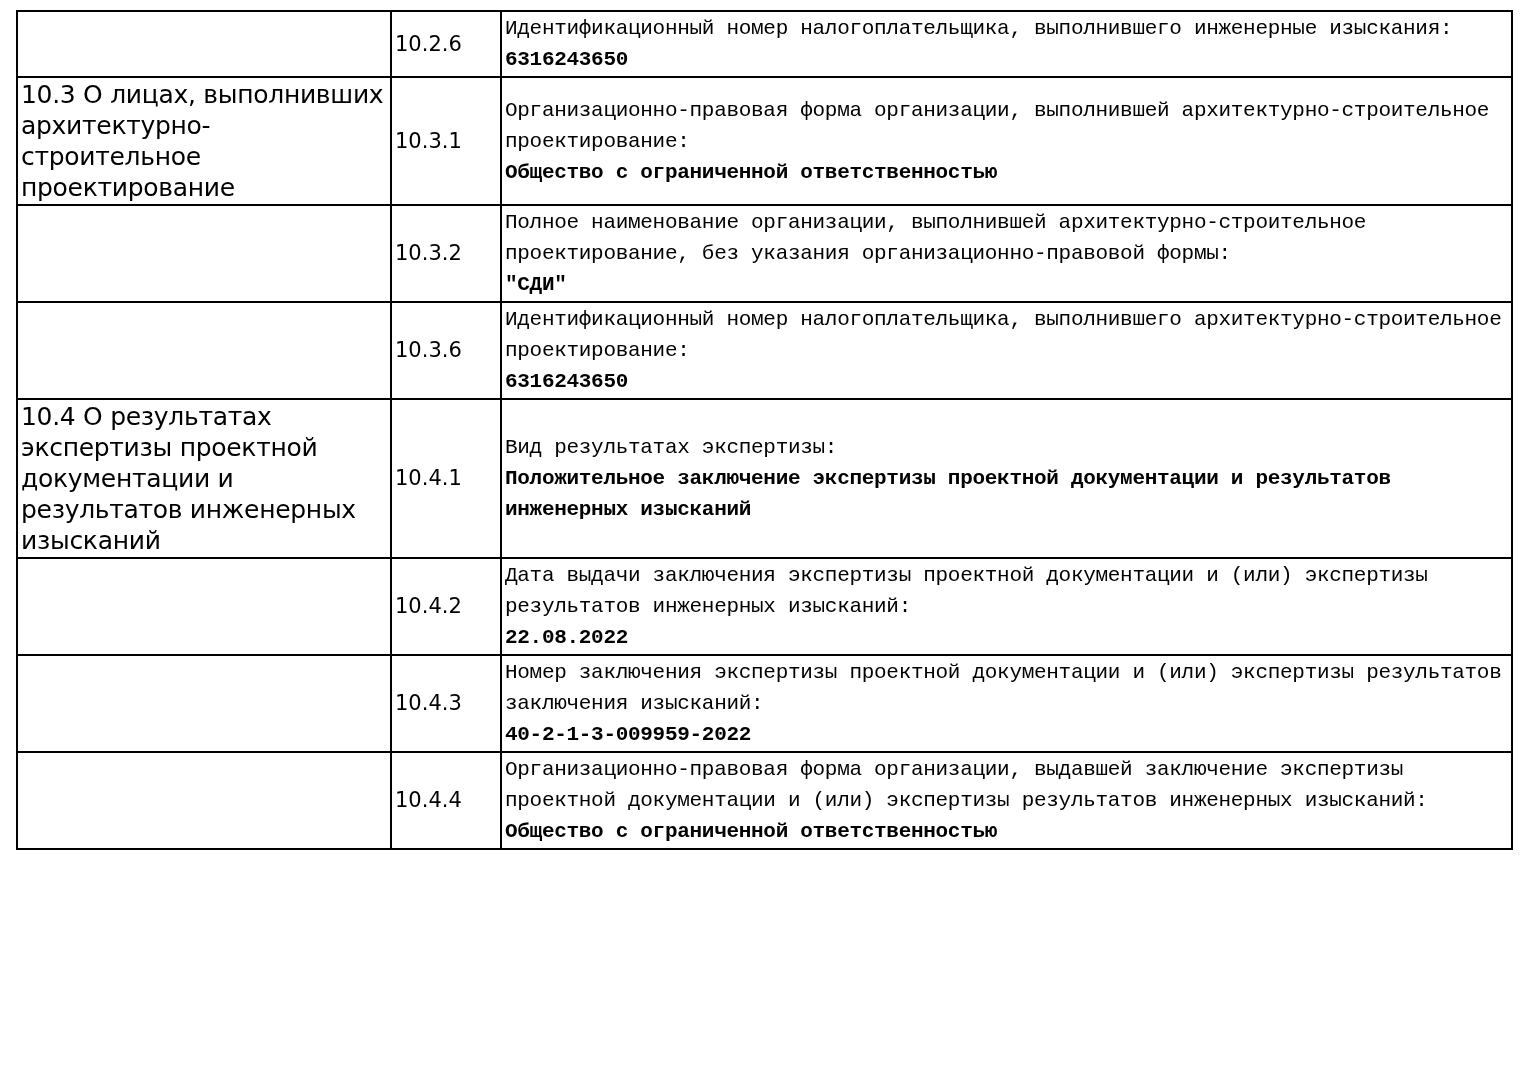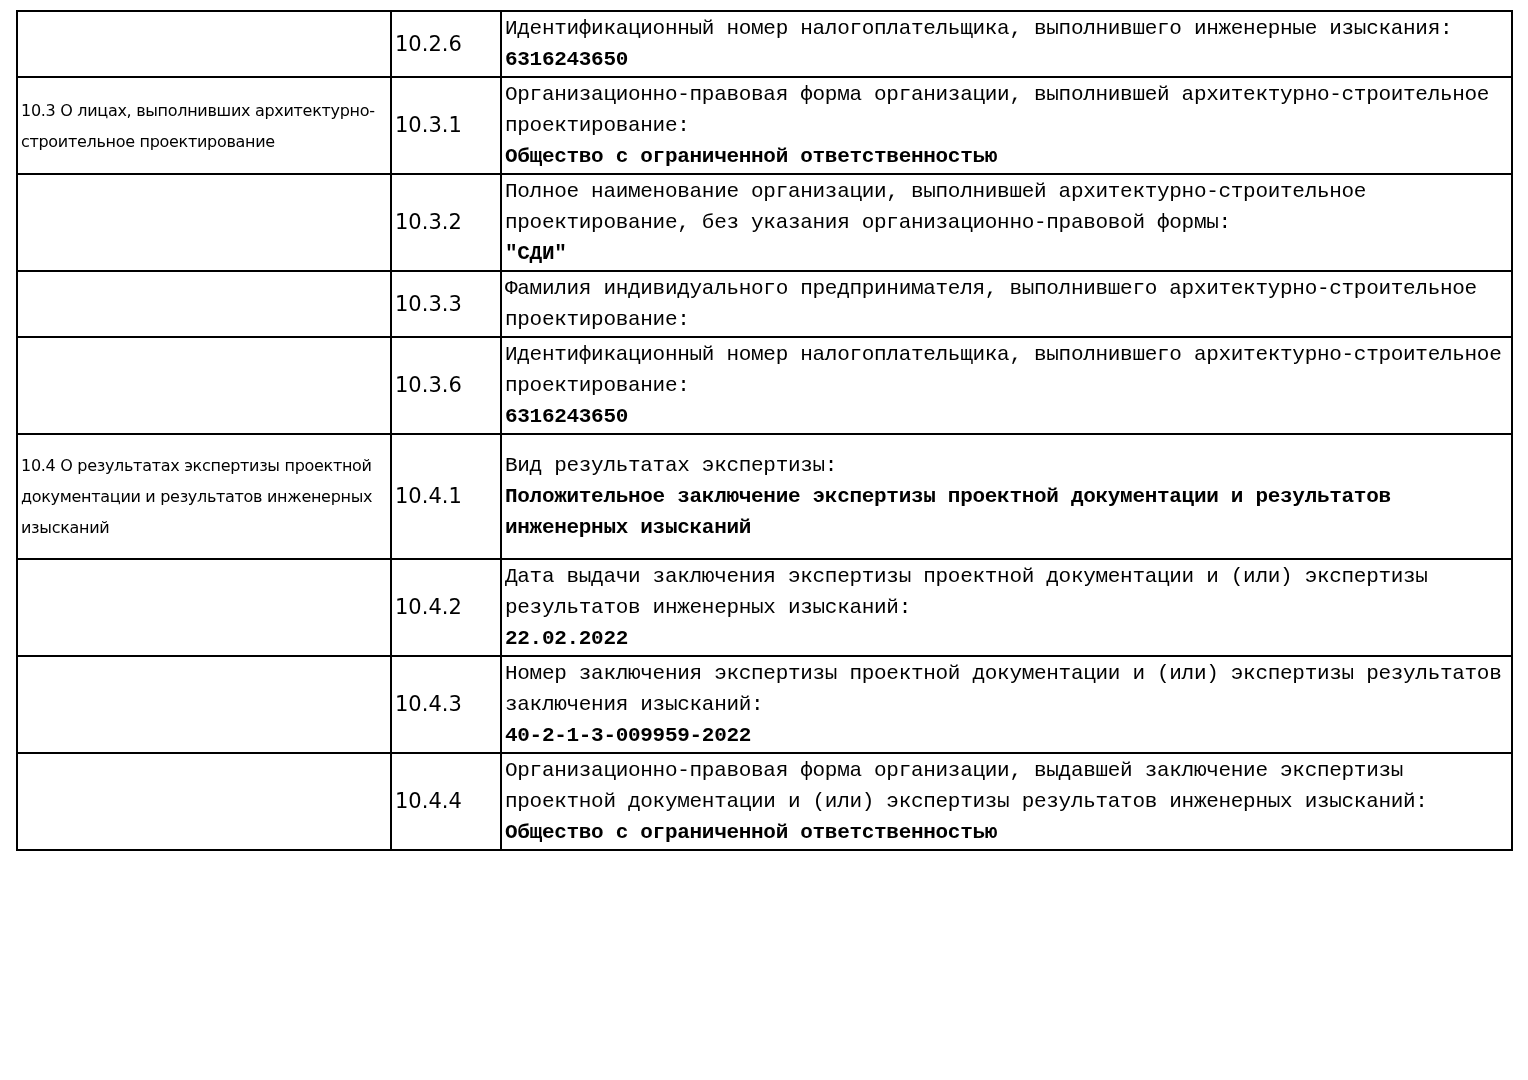--- a/index.html
+++ b/index.html
@@ -21,21 +21,21 @@
   }
   table.doc-table td {
     border: 2px solid #000000;
     vertical-align: middle;
     padding: 1px 4px 1px 3px;
     overflow: hidden;
     color: #000000;
   }
   td.c-section {
     font-family: "DejaVu Sans", sans-serif;
-    font-size: 16px;
+    font-size: 25px;
     line-height: 31px;
     letter-spacing: -0.3px;
     vertical-align: middle;
     border-radius: 10px;
   }
   td.c-code {
     font-family: "DejaVu Sans", sans-serif;
     font-size: 21px;
     line-height: 31px;
   }
@@ -87,28 +87,20 @@
 
     <tr class="h93">
       <td class="c-section"></td>
       <td class="c-code">10.3.2</td>
       <td class="c-content">
         <div class="label">Полное наименование организации, выполнившей архитектурно-строительное проектирование, без указания организационно-правовой формы:</div>
         <div class="value">"СДИ"</div>
       </td>
     </tr>
 
-    <tr class="h64">
-      <td class="c-section"></td>
-      <td class="c-code">10.3.3</td>
-      <td class="c-content">
-        <div class="label">Фамилия индивидуального предпринимателя, выполнившего архитектурно-строительное проектирование:</div>
-        <div class="value"></div>
-      </td>
-    </tr>
 
 
 
     <tr class="h96">
       <td class="c-section"></td>
       <td class="c-code">10.3.6</td>
       <td class="c-content">
         <div class="label">Идентификационный номер налогоплательщика, выполнившего архитектурно-строительное проектирование:</div>
         <div class="value">6316243650</div>
       </td>
@@ -121,21 +113,21 @@
         <div class="label">Вид результатах экспертизы:</div>
         <div class="value">Положительное заключение экспертизы проектной документации и результатов инженерных изысканий</div>
       </td>
     </tr>
 
     <tr class="h95">
       <td class="c-section"></td>
       <td class="c-code">10.4.2</td>
       <td class="c-content">
         <div class="label">Дата выдачи заключения экспертизы проектной документации и (или) экспертизы результатов инженерных изысканий:</div>
-        <div class="value">22.02.2022</div>
+        <div class="value">22.08.2022</div>
       </td>
     </tr>
 
     <tr class="h95">
       <td class="c-section"></td>
       <td class="c-code">10.4.3</td>
       <td class="c-content">
         <div class="label">Номер заключения экспертизы проектной документации и (или) экспертизы результатов заключения изысканий:</div>
         <div class="value">40-2-1-3-009959-2022</div>
       </td>

